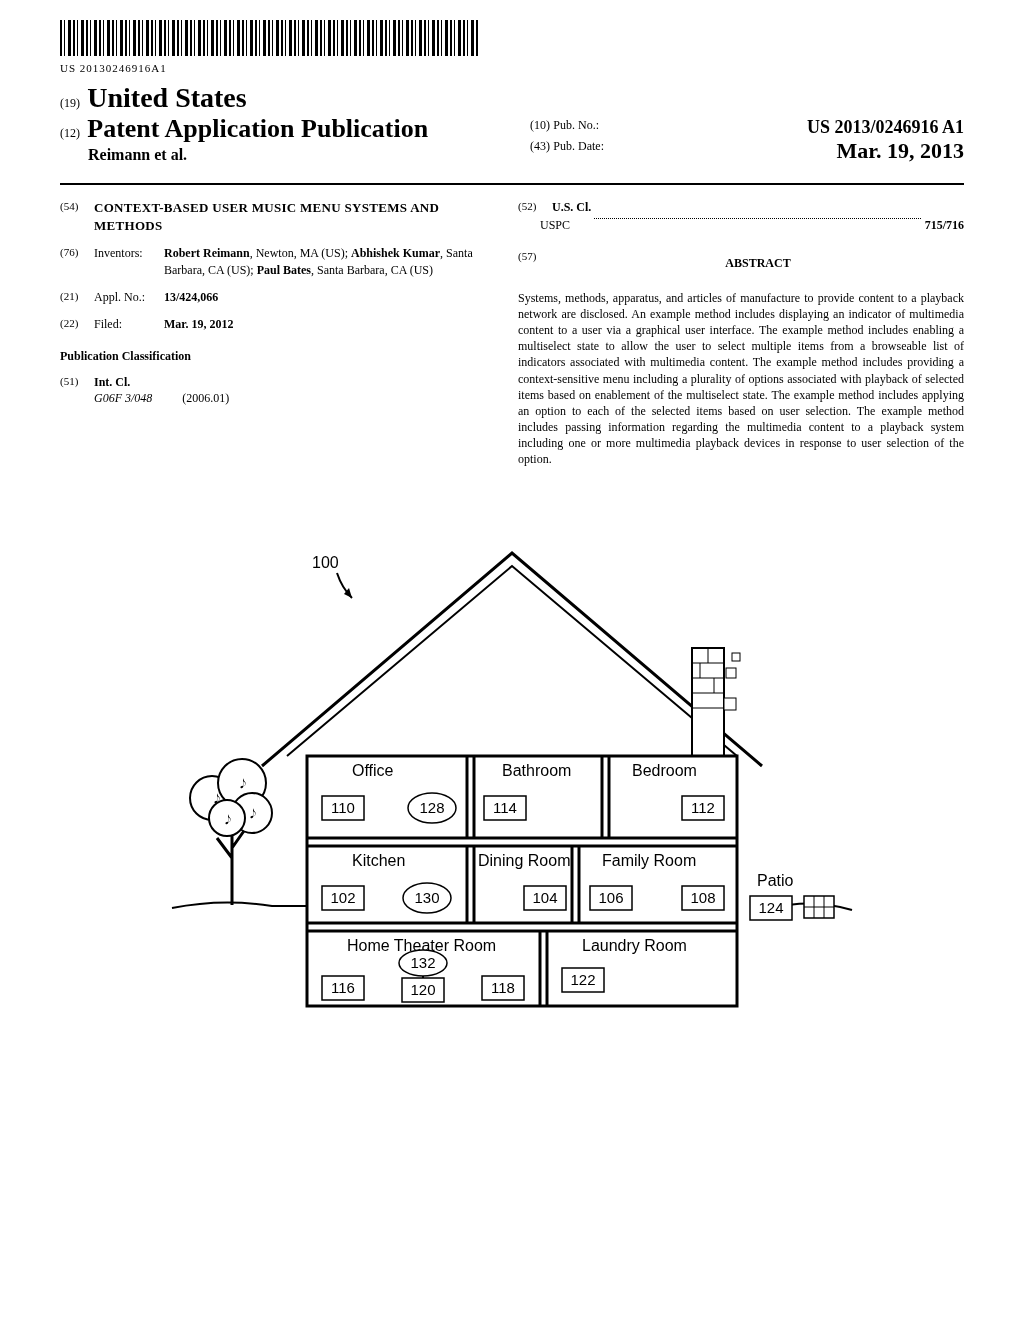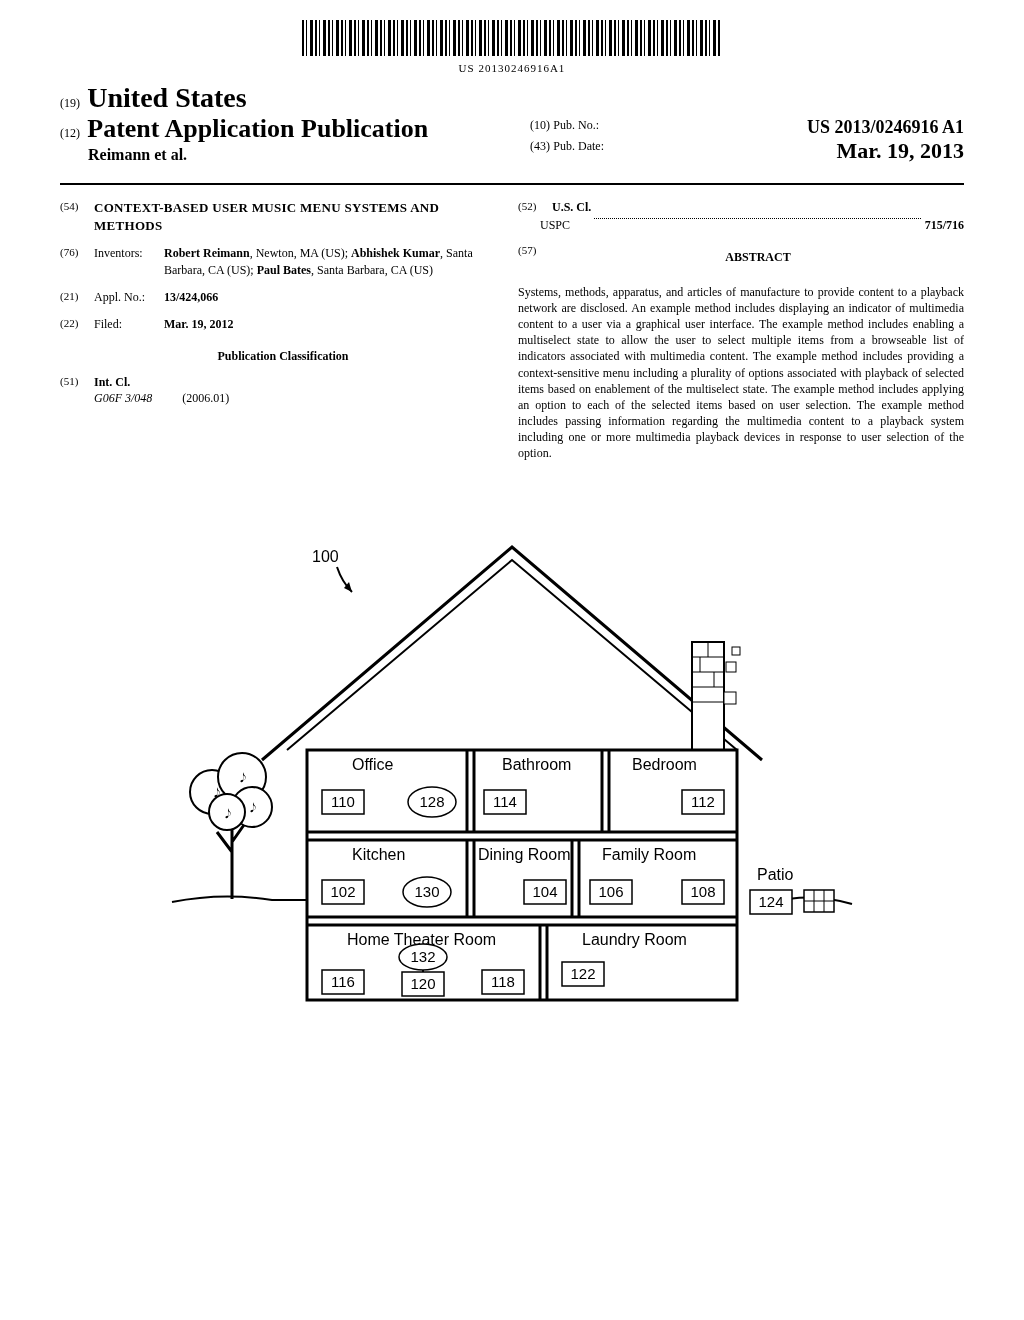--- a/index.html
+++ b/index.html
@@ -6,21 +6,21 @@
   body {
     font-family: "Times New Roman", Times, serif;
     background: #fff;
     color: #000;
     width: 1024px;
     margin: 0 auto;
     padding: 20px 60px 40px 60px;
     font-size: 13px;
   }
   .barcode-area {
-    text-align: center;
+    text-align: left;
     margin-bottom: 8px;
   }
   .barcode {
     display: inline-block;
     width: 420px;
     height: 36px;
     background: repeating-linear-gradient(90deg, #000 0 2px, #fff 2px 4px, #000 4px 5px, #fff 5px 8px, #000 8px 11px, #fff 11px 13px);
   }
   .barcode-text {
     font-size: 11px;
@@ -69,21 +69,20 @@
   .field-value {
     flex: 1;
     font-size: 12px;
   }
   .title-54 {
     font-weight: bold;
     font-size: 13px;
     letter-spacing: 0.3px;
   }
   .pub-class-heading {
-    text-align: center;
     font-weight: bold;
     font-size: 12px;
     margin: 16px 0 10px 0;
   }
   .intcl-sub { font-style: italic; font-weight: normal; }
   .uspc-row {
     display: flex;
     align-items: flex-start;
     font-size: 12px;
     margin-left: 22px;
@@ -205,21 +204,21 @@
     <div class="field-row" style="margin-bottom:2px">
       <div class="field-code">(52)</div>
       <div class="field-value"><b>U.S. Cl.</b></div>
     </div>
     <div class="uspc-row">
       <span class="uspc-label">USPC</span>
       <span class="uspc-dots"></span>
       <span class="uspc-val">715/716</span>
     </div>
 
-    <div class="field-row" style="margin-top:10px; margin-bottom:0">
+    <div class="field-row" style="margin-top:16px; margin-bottom:0">
       <div class="field-code">(57)</div>
       <div class="field-value abstract-heading">ABSTRACT</div>
     </div>
     <div class="abstract-text">Systems, methods, apparatus, and articles of manufacture to provide content to a playback network are disclosed. An example method includes displaying an indicator of multimedia content to a user via a graphical user interface. The example method includes enabling a multiselect state to allow the user to select multiple items from a browseable list of indicators associated with multimedia content. The example method includes providing a context-sensitive menu including a plurality of options associated with playback of selected items based on enablement of the multiselect state. The example method includes applying an option to each of the selected items based on user selection. The example method includes passing information regarding the multimedia content to a playback system including one or more multimedia playback devices in response to user selection of the option.</div>
 
   </div>
 
 </div>
 
 <div class="figure-area">

